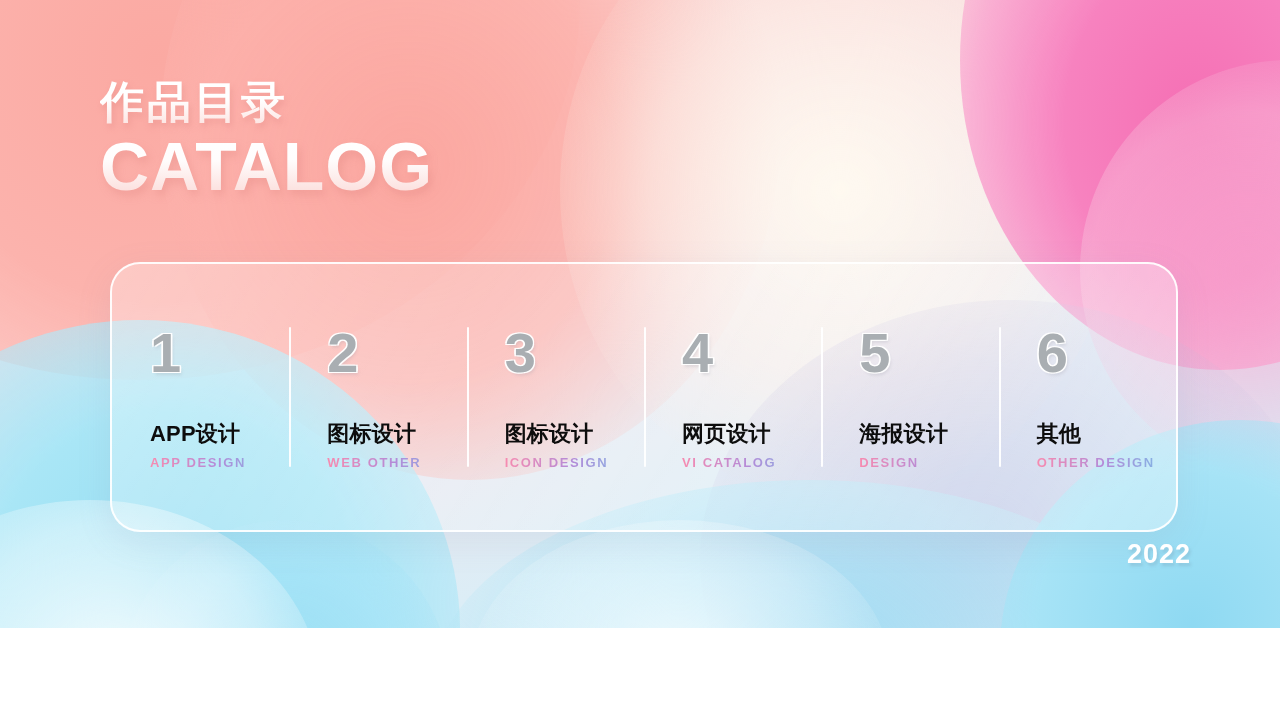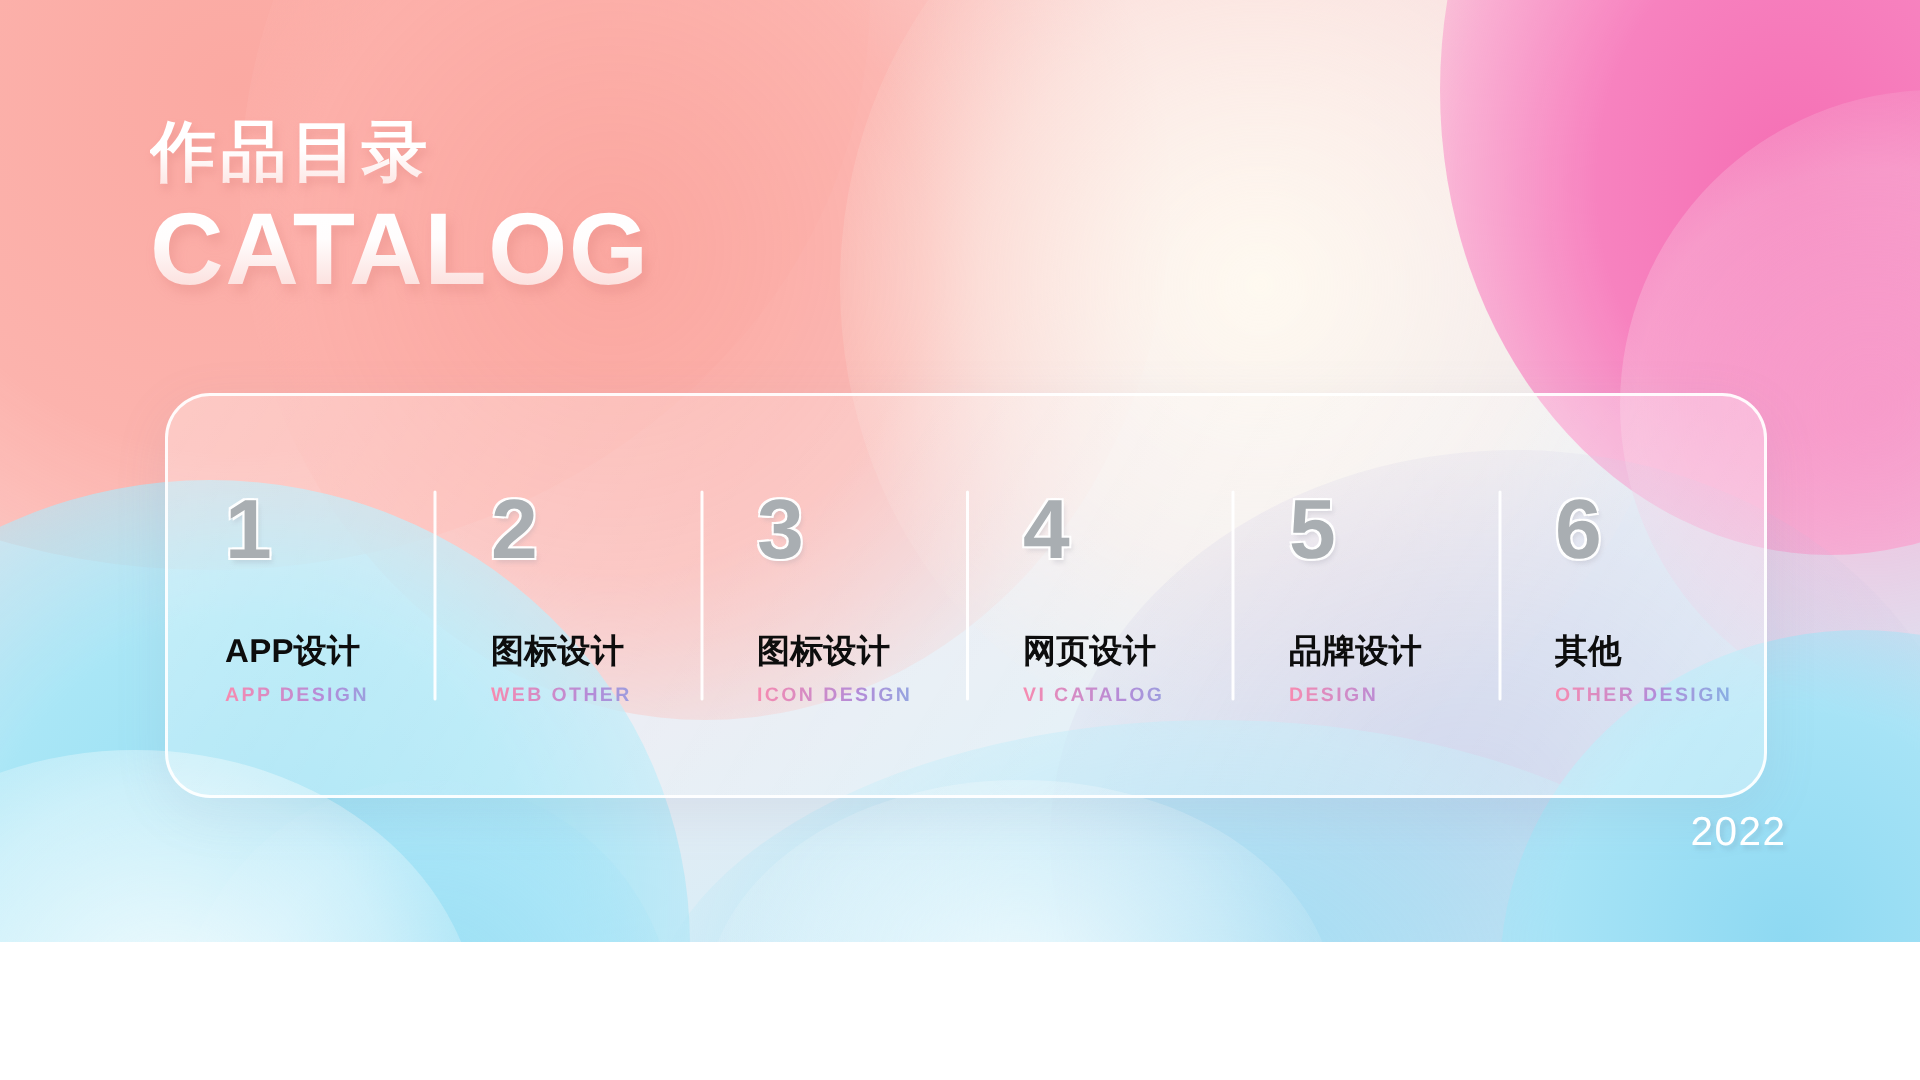--- a/index.html
+++ b/index.html
@@ -259,21 +259,21 @@
     -webkit-text-fill-color: transparent;
     white-space: nowrap;
   }
 
   
   #year-label {
     position: absolute;
     right: 102px;
     bottom: 58px;
     font-size: 27px;
-    font-weight: normal;
+    font-weight: bold;
     letter-spacing: 1px;
     color: #ffffff;
     text-shadow: 2px 3px 3px rgba(120,160,185,0.32);
     z-index: 6;
   }
 </style>
 </head>
 <body>
 
 <div id="slide">
@@ -320,21 +320,21 @@
     </div>
 
     <div class="catalog-item">
       <div class="item-number">4</div>
       <div class="item-title">网页设计</div>
       <div class="item-subtitle">VI CATALOG</div>
     </div>
 
     <div class="catalog-item">
       <div class="item-number">5</div>
-      <div class="item-title">品牌设计</div>
+      <div class="item-title">海报设计</div>
       <div class="item-subtitle">DESIGN</div>
     </div>
 
     <div class="catalog-item">
       <div class="item-number">6</div>
       <div class="item-title">其他</div>
       <div class="item-subtitle">OTHER DESIGN</div>
     </div>
 
   </div>

